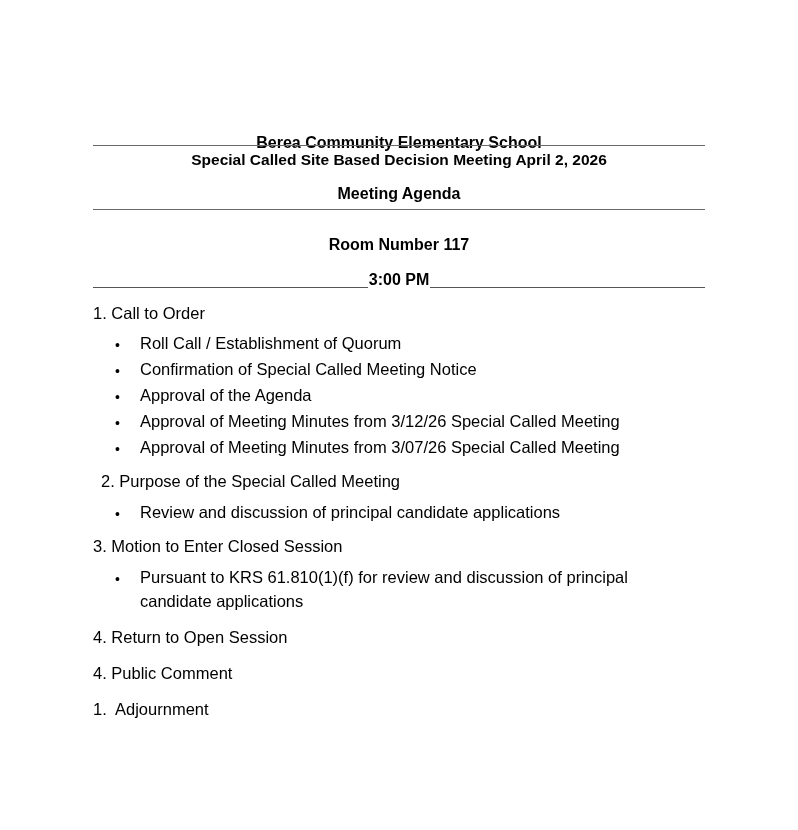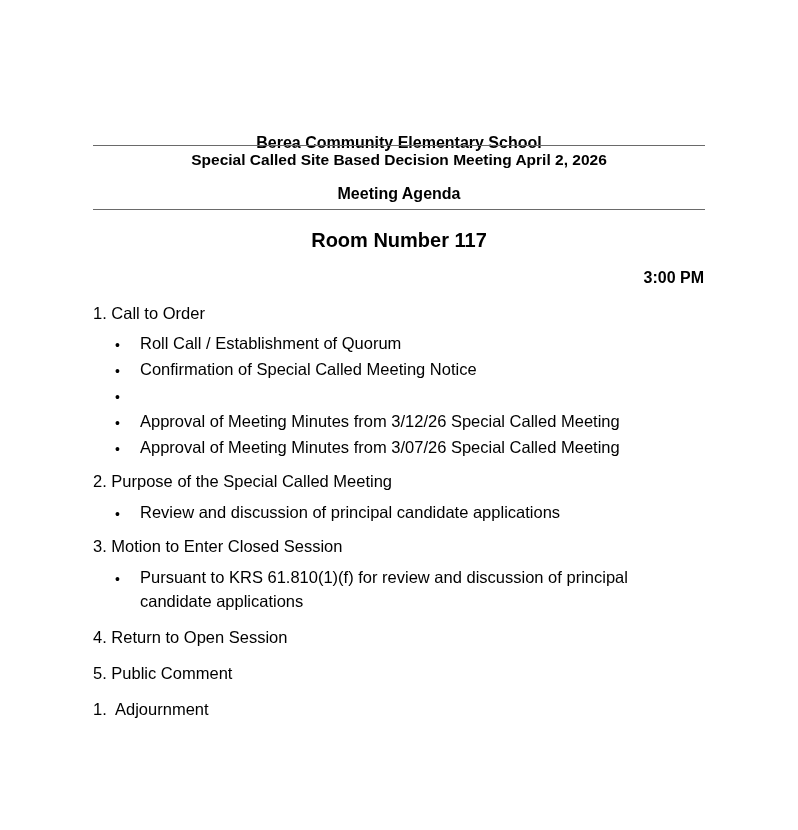--- a/index.html
+++ b/index.html
@@ -26,39 +26,38 @@
       left: 0;
       width: 612px;
       text-align: center;
       font-weight: bold;
       font-family: "Liberation Sans", sans-serif;
       white-space: nowrap;
     }
     .hdr-school { top: 134px; font-size: 16px; }
     .hdr-meeting { top: 151px; font-size: 15.5px; }
     .hdr-agenda { top: 185px; font-size: 16px; }
-    .hdr-room { top: 229px; font-size: 20px; }
+    .hdr-room { top: 236px; font-size: 16px; }
     .rule {
       position: absolute;
       left: 0;
       width: 612px;
       height: 0;
       border-top: 1px solid #6a6a6a;
     }
     .rule-1 { top: 145px; }
     .rule-2 { top: 209px; }
     .time-row {
       position: absolute;
       left: 0;
       top: 268px;
       width: 612px;
       height: 20px;
       display: flex;
       align-items: flex-end;
-      flex-direction: column;
     }
     .time-row .line {
       flex: 1;
       border-bottom: 1px solid #555555;
       height: 12px;
     }
     .time-row .time-text {
       font-weight: bold;
       font-size: 16px;
       line-height: 16px;
@@ -115,41 +114,42 @@
   <div class="bullet" style="top:331px;">
     <span class="dot">•</span>
     <span class="text">Roll Call / Establishment of Quorum</span>
   </div>
   <div class="bullet" style="top:357px;">
     <span class="dot">•</span>
     <span class="text">Confirmation of Special Called Meeting Notice</span>
   </div>
   <div class="bullet" style="top:383px;">
     <span class="dot">•</span>
+    <span class="text">Approval of the Agenda</span>
   </div>
   <div class="bullet" style="top:409px;">
     <span class="dot">•</span>
     <span class="text">Approval of Meeting Minutes from 3/12/26 Special Called Meeting</span>
   </div>
   <div class="bullet" style="top:435px;">
     <span class="dot">•</span>
     <span class="text">Approval of Meeting Minutes from 3/07/26 Special Called Meeting</span>
   </div>
 
-  <div class="section" style="top:472px;">2. Purpose of the Special Called Meeting</div>
+  <div class="section" style="top:472px;margin-left:8px;">2. Purpose of the Special Called Meeting</div>
   <div class="bullet" style="top:500px;">
     <span class="dot">•</span>
     <span class="text">Review and discussion of principal candidate applications</span>
   </div>
 
   <div class="section" style="top:537px;">3. Motion to Enter Closed Session</div>
   <div class="bullet multi" style="top:565px;">
     <span class="dot">•</span>
     <span class="text">Pursuant to KRS 61.810(1)(f) for review and discussion of principal candidate applications</span>
   </div>
 
   <div class="section" style="top:628px;">4. Return to Open Session</div>
 
-  <div class="section" style="top:664px;">5. Public Comment</div>
+  <div class="section" style="top:664px;">4. Public Comment</div>
 
   <div class="section" style="top:700px; white-space: pre;">1.  Adjournment</div>
 
 </div>
 
 </body></html>

